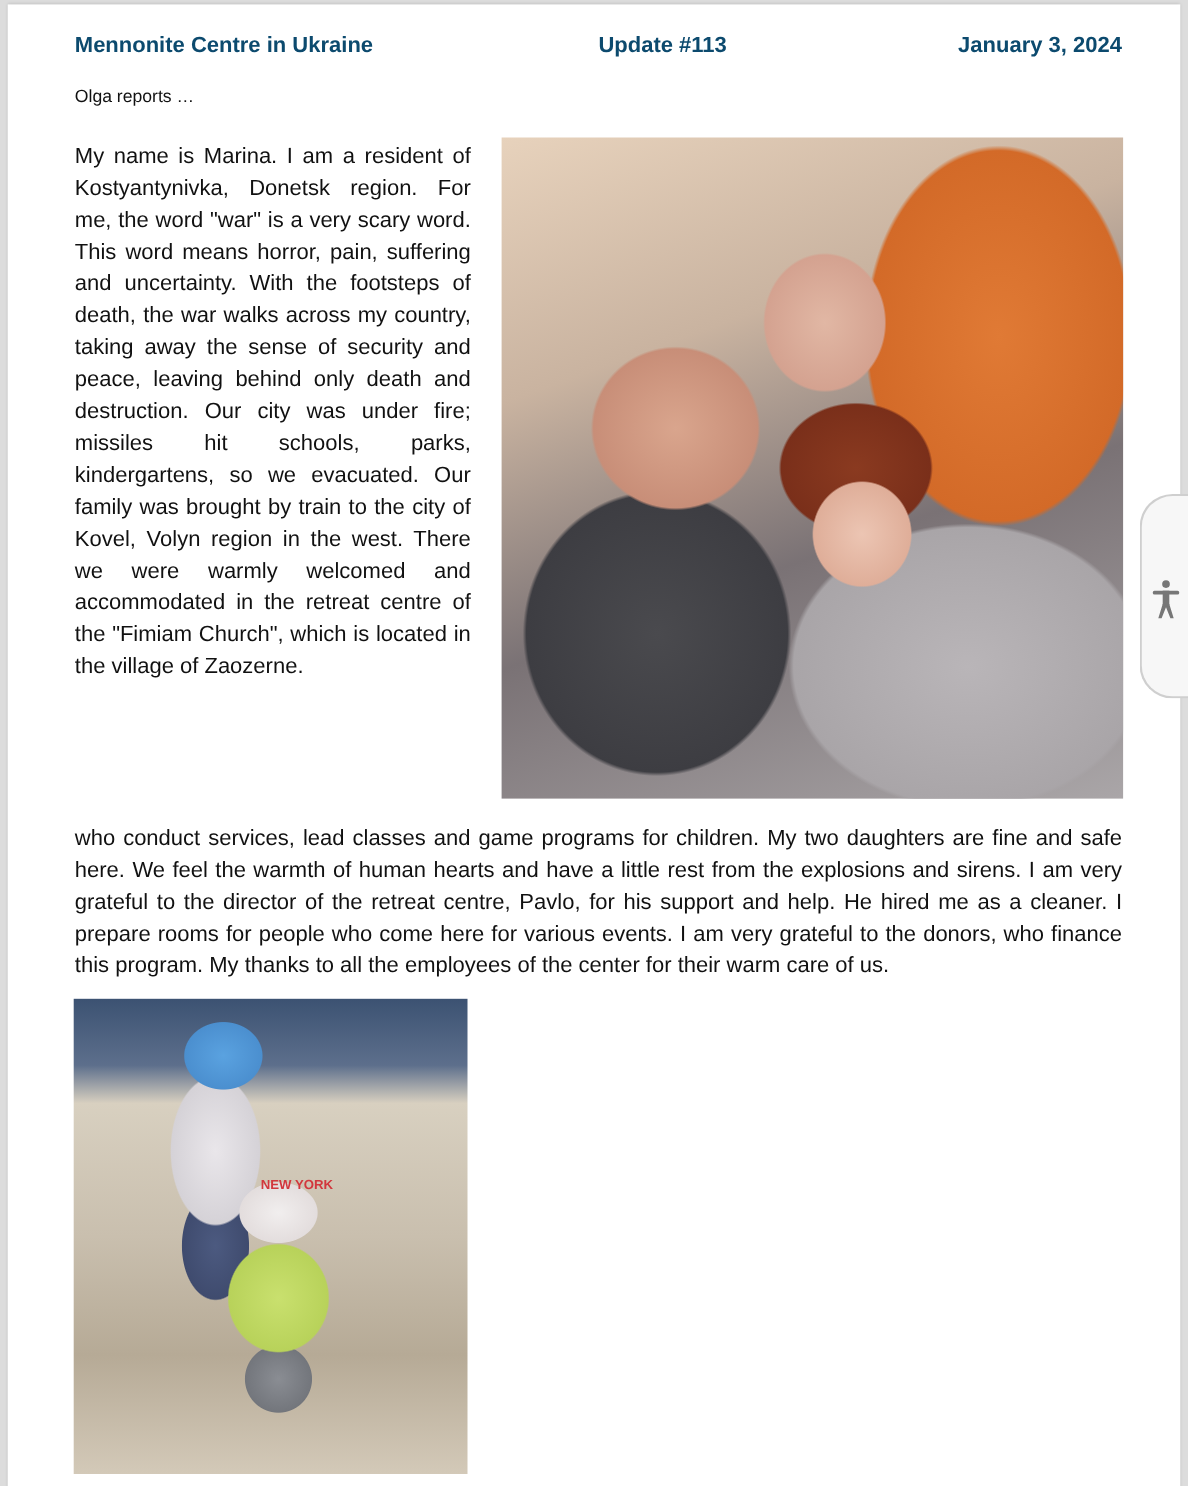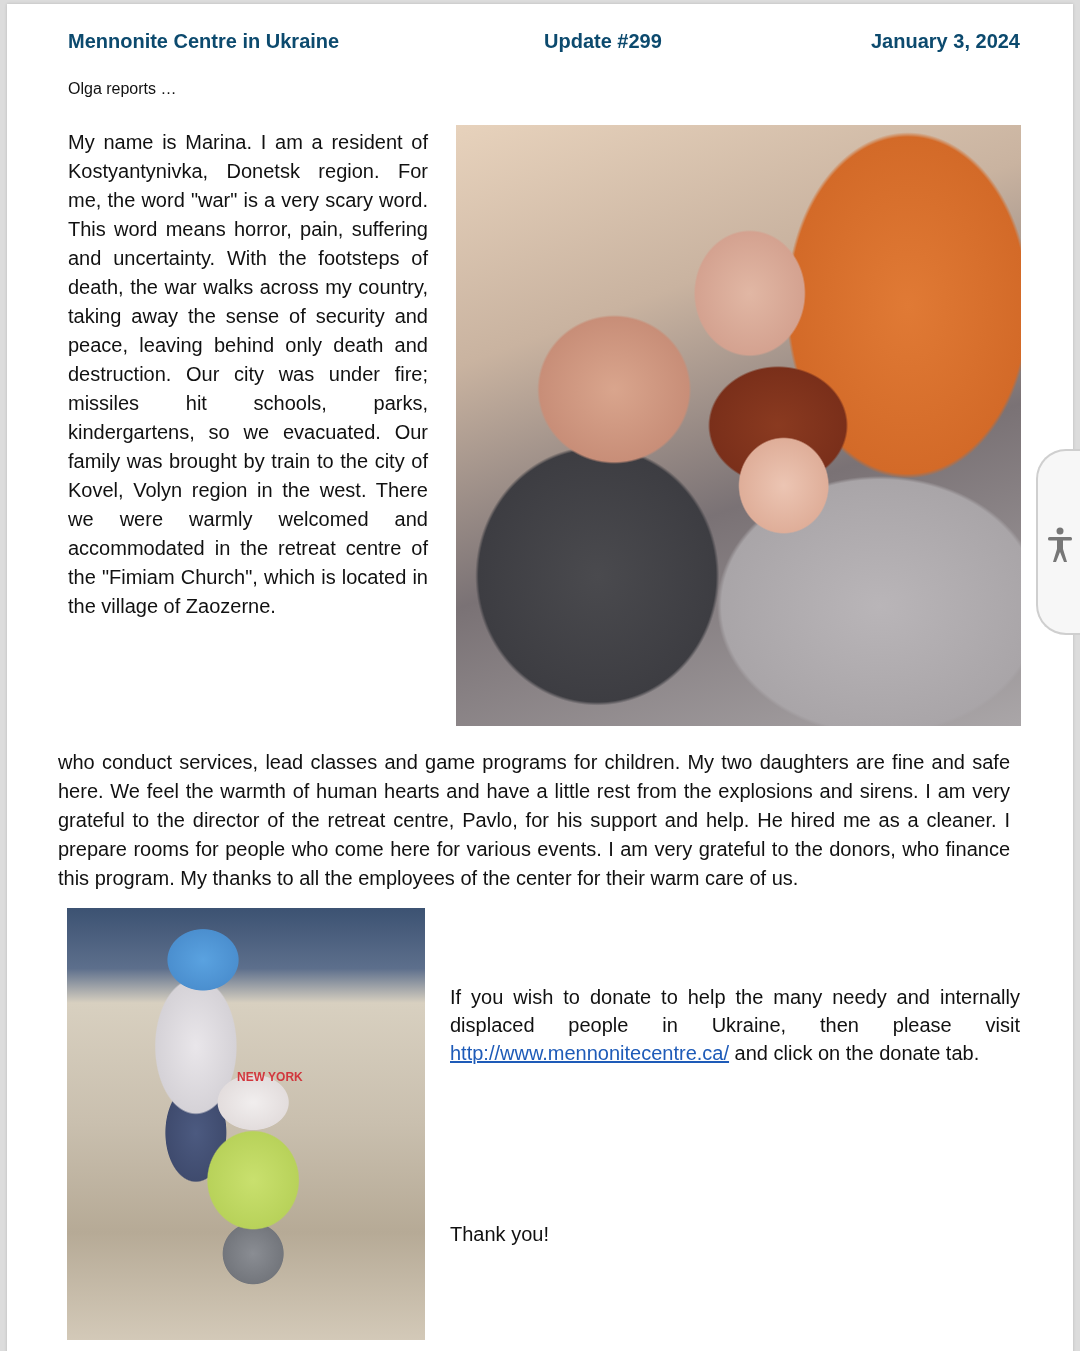--- a/index.html
+++ b/index.html
@@ -21,21 +21,21 @@
   .hdr.left { left: 61px; }
   .hdr.mid { left: 537px; }
   .hdr.right { right: 53px; }
   .byline { position: absolute; left: 61px; top: 76px; font-size: 16px; }
   .para {
     position: absolute; font-size: 20px; line-height: 29px; text-align: justify;
     margin: 0;
   }
   .p1 { left: 61px; top: 124px; width: 360px; }
   .p2a { left: 61px; top: 628px; width: 360px; }
-  .p2b { left: 51px; top: 744px; width: 952px; }
+  .p2b { left: 61px; top: 744px; width: 952px; }
   .photo {
     position: absolute; overflow: hidden;
   }
   .photo1 {
     left: 449px; top: 121px; width: 565px; height: 601px;
     background:
       radial-gradient(ellipse 22% 20% at 28% 44%, #d9a58d 0%, #c88e78 60%, transparent 62%),
       radial-gradient(ellipse 16% 17% at 52% 28%, #e1b7a4 0%, #d4a290 60%, transparent 62%),
       radial-gradient(ellipse 13% 13% at 58% 60%, #ecc5b3 0%, #dfae99 60%, transparent 62%),
       radial-gradient(ellipse 20% 16% at 57% 50%, #8a3a20 0%, #7a2f1a 60%, transparent 62%),
@@ -72,43 +72,37 @@
     background: #f7f7f7; border: 2px solid #cfcfcf; border-right: none;
     border-radius: 30px 0 0 30px; box-sizing: border-box;
   }
   .a11y-tab svg { position: absolute; left: 7px; top: 74px; }
 </style>
 </head>
 <body>
 
 <div class="page">
   <div class="hdr left">Mennonite Centre in Ukraine</div>
-  <div class="hdr mid">Update #299</div>
+  <div class="hdr mid">Update #113</div>
   <div class="hdr right">January 3, 2024</div>
 
   <div class="byline">Olga reports …</div>
 
   <p class="para p1">My name is Marina. I am a resident of Kostyantynivka, Donetsk region. For me, the word "war" is a very scary word. This word means horror, pain, suffering and uncertainty. With the footsteps of death, the war walks across my country, taking away the sense of security and peace, leaving behind only death and destruction. Our city was under fire; missiles hit schools, parks, kindergartens, so we evacuated. Our family was brought by train to the city of Kovel, Volyn region in the west. There we were warmly welcomed and accommodated in the retreat centre of the "Fimiam Church", which is located in the village of Zaozerne.</p>
 
   <div class="photo photo1"></div>
 
   <p class="para p2b">who conduct services, lead classes and game programs for children. My two daughters are fine and safe here. We feel the warmth of human hearts and have a little rest from the explosions and sirens. I am very grateful to the director of the retreat centre, Pavlo, for his support and help. He hired me as a cleaner. I prepare rooms for people who come here for various events. I am very grateful to the donors, who finance this program. My thanks to all the employees of the center for their warm care of us.</p>
 
   <div class="photo photo2">
     <span class="cap" style="left:170px;top:162px;">NEW YORK</span>
   </div>
 
-  <p class="donate d1">
-    <span>If you wish to donate to help the many needy and internally displaced people in Ukraine, then please visit</span>
-    <a class="link" href="#">http://www.mennonitecentre.ca/</a>
-    <span>and click on the donate tab.</span>
-  </p>
 
 
-  <p class="donate d3">Thank you!</p>
 </div>
 
 <div class="a11y-tab">
   <svg width="30" height="40" viewBox="0 0 30 40">
     <circle cx="15" cy="6" r="3.5" fill="#777"></circle>
     <rect x="3" y="12" width="24" height="3.5" rx="1.5" fill="#777"></rect>
     <rect x="12" y="12" width="6" height="13" fill="#777"></rect>
     <path d="M12 24 L8 37 L11 37 L15 27 L19 37 L22 37 L18 24 Z" fill="#777"></path>
   </svg>
 </div>

